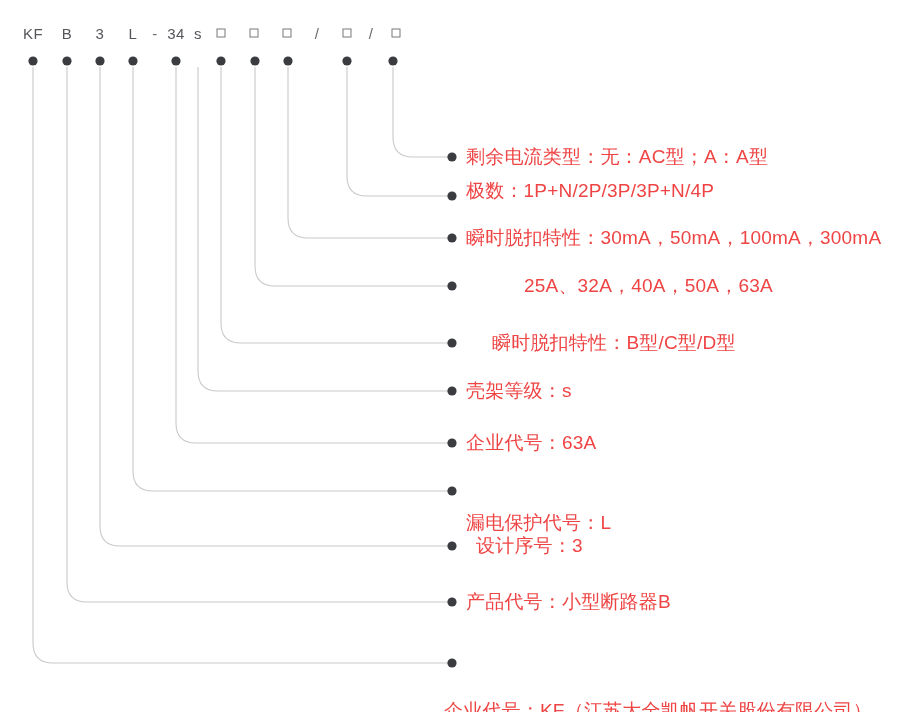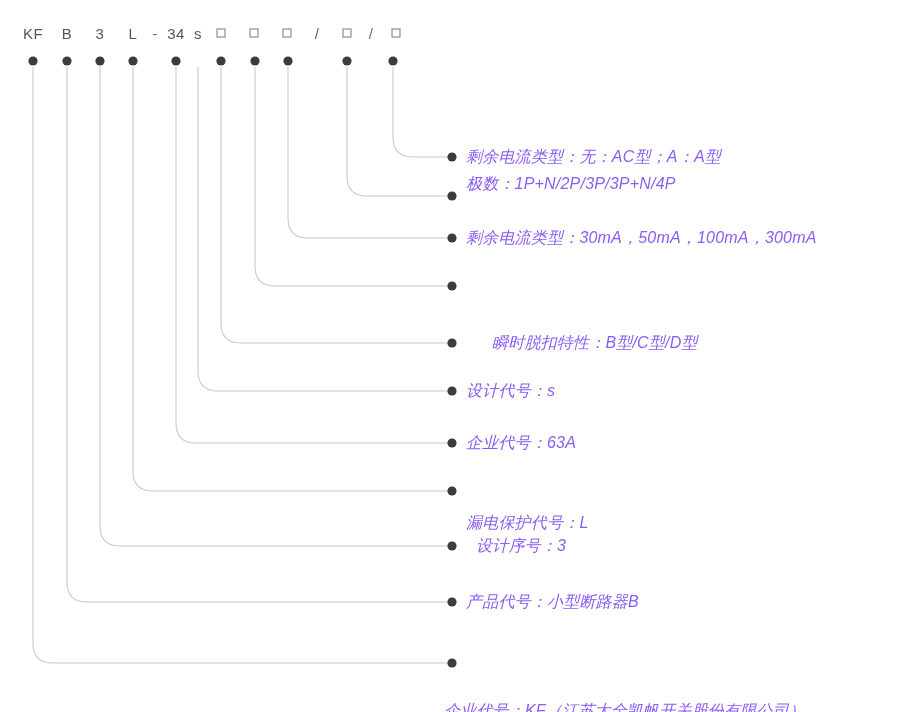--- a/index.html
+++ b/index.html
@@ -50,26 +50,25 @@
     position: absolute;
     left: 0;
     top: 0;
     width: 900px;
     height: 712px;
   }
   
   .label {
     position: absolute;
     transform: translateY(-50%);
-    font-size: 16px;
+    font-size: 19px;
     line-height: 22px;
-    color: #8b5cf6;
+    color: #ef4444;
     white-space: pre;
     letter-spacing: 0.2px;
-    font-style: italic;
   }
   .label .l2 {
     display: block;
     padding-left: 58px;
   }
 </style>
 </head>
 <body>
 
 <div id="stage">
@@ -121,25 +120,25 @@
       <path d="M 67 67 L 67 582 Q 67 602 87 602 L 452 602" fill="none" stroke="#c9c9c9" stroke-width="1.1"></path>
       <circle cx="67" cy="61" r="4.6" fill="#3b3c40"></circle>
       <circle cx="452" cy="602" r="4.6" fill="#3b3c40"></circle>
       <path d="M 33 67 L 33 643 Q 33 663 53 663 L 452 663" fill="none" stroke="#c9c9c9" stroke-width="1.1"></path>
       <circle cx="33" cy="61" r="4.6" fill="#3b3c40"></circle>
       <circle cx="452" cy="663" r="4.6" fill="#3b3c40"></circle>
     </svg>
 
   <div id="labels">
       <div class="label" style="left: 466px; top: 157px;"><span>剩余电流类型：无：AC型；A：A型</span></div>
-      <div class="label" style="left: 466px; top: 184px;"><span>极数：1P+N/2P/3P/3P+N/4P</span></div>
-      <div class="label" style="left: 466px; top: 238px;"><span>剩余电流类型：30mA，50mA，100mA，300mA</span></div>
-      <div class="label" style="left: 466px; top: 286px;"></div>
+      <div class="label" style="left: 466px; top: 191px;"><span>极数：1P+N/2P/3P/3P+N/4P</span></div>
+      <div class="label" style="left: 466px; top: 238px;"><span>瞬时脱扣特性：30mA，50mA，100mA，300mA</span></div>
+      <div class="label" style="left: 466px; top: 286px;"><span class="l2">25A、32A，40A，50A，63A</span></div>
       <div class="label" style="left: 492px; top: 343px;"><span>瞬时脱扣特性：B型/C型/D型</span></div>
-      <div class="label" style="left: 466px; top: 391px;"><span>设计代号：s</span></div>
+      <div class="label" style="left: 466px; top: 391px;"><span>壳架等级：s</span></div>
       <div class="label" style="left: 466px; top: 443px;"><span>企业代号：63A</span></div>
       <div class="label" style="left: 466px; top: 491px; margin-top: 32px;"><span>漏电保护代号：L</span></div>
       <div class="label" style="left: 466px; top: 546px; margin-left: 10px;"><span>设计序号：3</span></div>
       <div class="label" style="left: 466px; top: 602px;"><span>产品代号：小型断路器B</span></div>
       <div class="label" style="left: 444px; top: 663px; margin-top: 48px;"><span>企业代号：KF（江苏大全凯帆开关股份有限公司）</span></div>
     </div>
 
 </div>
 
 </body></html>

